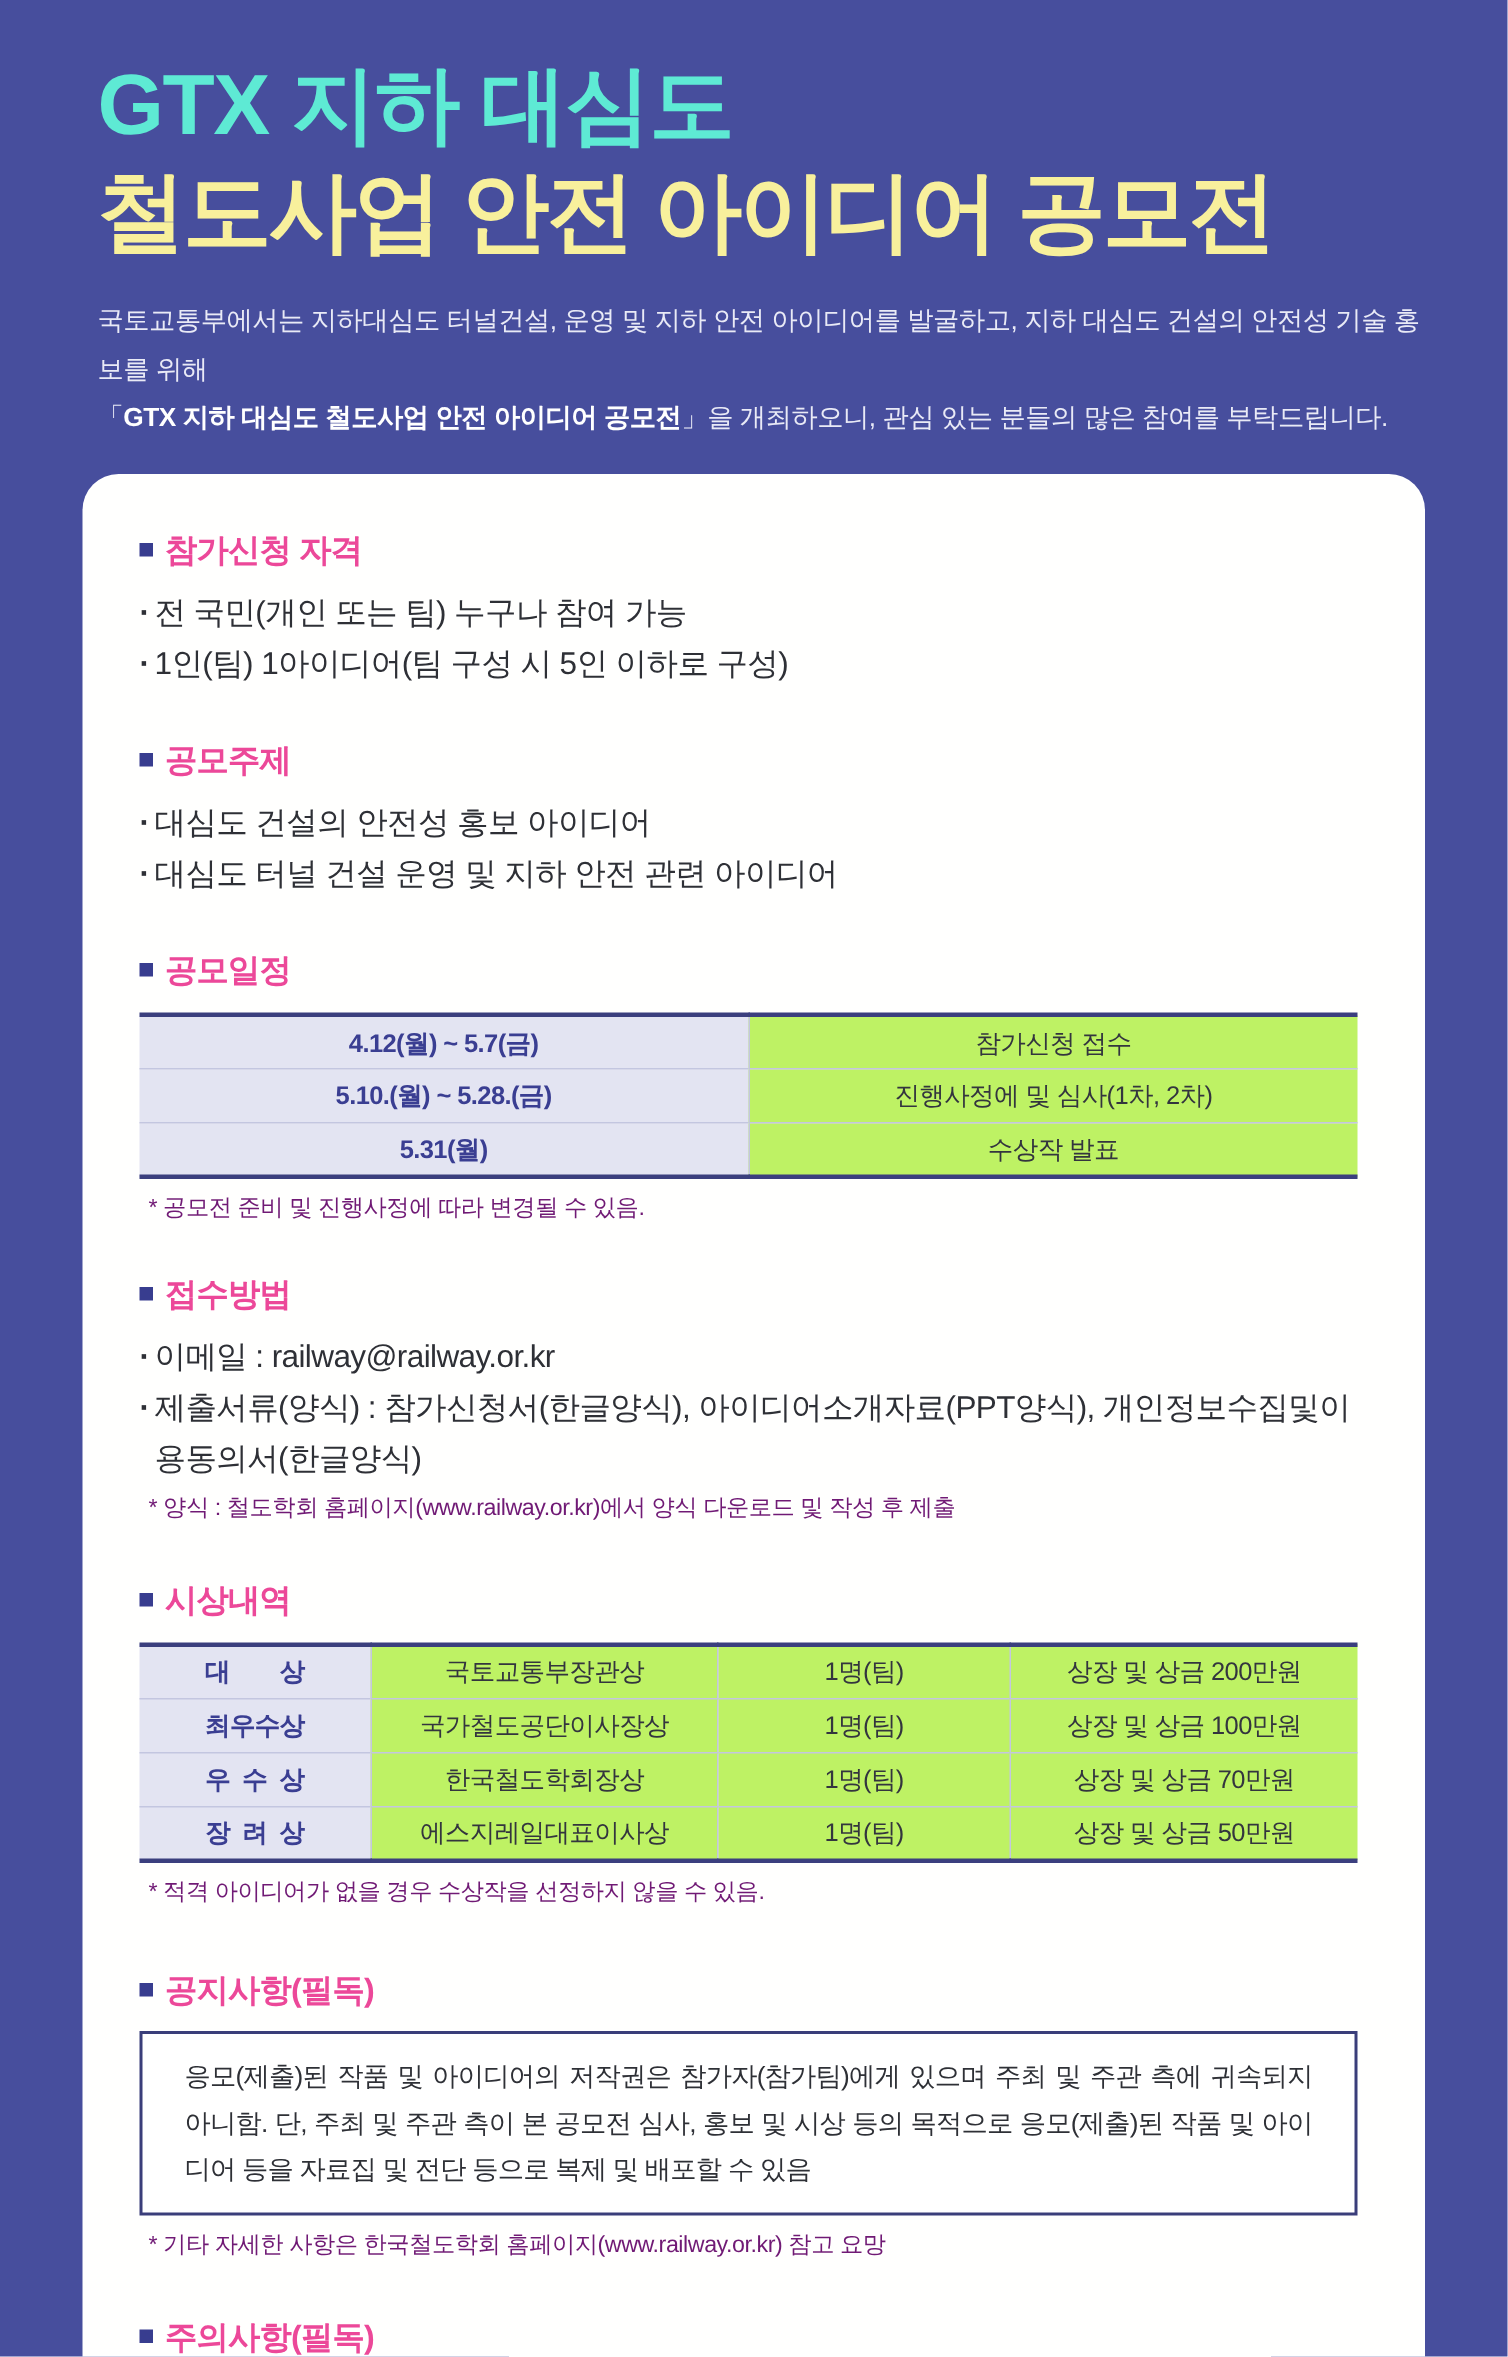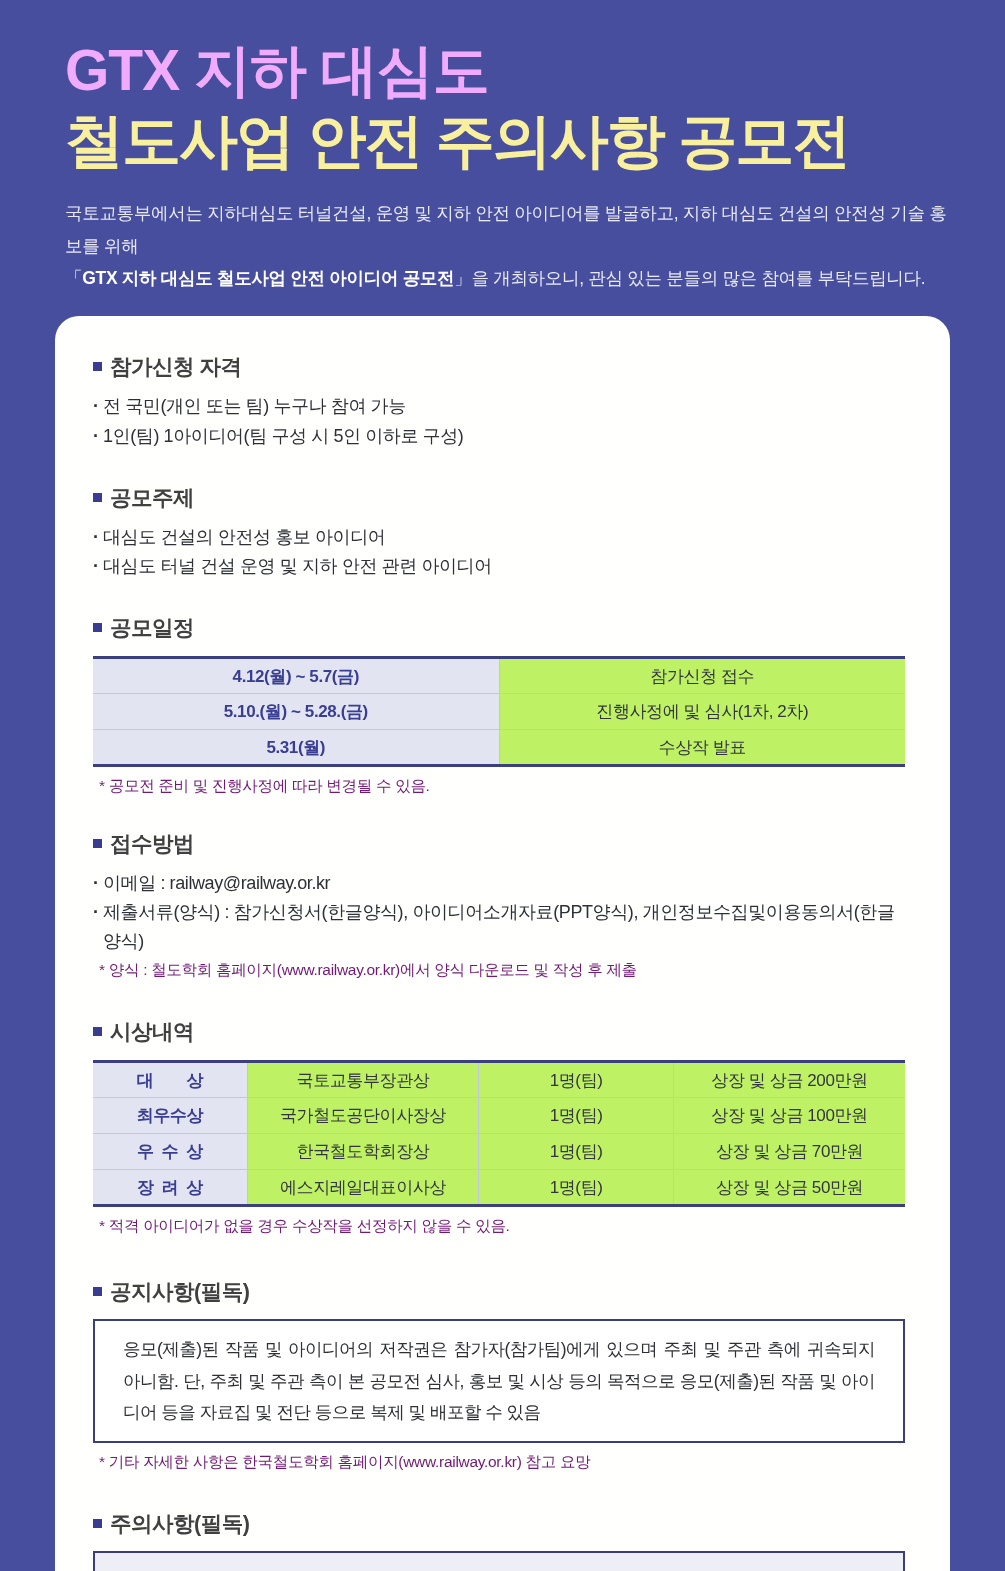--- a/index.html
+++ b/index.html
@@ -7,21 +7,21 @@
   body {
     width: 1005px; height: 1571px;
     background: #474e9d;
     font-family: "Liberation Sans", "DejaVu Sans", sans-serif;
     overflow: hidden;
     position: relative;
   }
   
   .poster-header { padding: 40px 55px 0 65px; }
   .title-line1 {
-    color: #f0abfc; font-size: 57px; font-weight: 900;
+    color: #5eead4; font-size: 57px; font-weight: 900;
     letter-spacing: -1px; line-height: 1.08;
   }
   .title-line2 {
     color: #f8f09c; font-size: 59px; font-weight: 900;
     letter-spacing: -2px; line-height: 1.08; margin-top: 8px;
   }
   .intro {
     margin-top: 24px; color: #e9eaf6; font-size: 17.5px;
     line-height: 1.85; letter-spacing: -0.3px;
   }
@@ -29,31 +29,31 @@
   
   .card {
     width: 895px; margin: 22px 0 0 55px;
     background: #fffffe; border-radius: 24px;
     padding: 36px 45px 34px 38px;
   }
   .sec { margin-top: 32px; }
   .sec:first-child { margin-top: 0; }
   .sec-title {
     display: flex; align-items: center;
-    color: #404040; font-size: 21.5px; font-weight: 800;
+    color: #ec4899; font-size: 21.5px; font-weight: 800;
     letter-spacing: -0.5px;
     text-align: right;
   }
   .sq {
     width: 9px; height: 9px; background: #383d8f;
     display: inline-block; margin-right: 8px; flex: 0 0 auto;
   }
   .items { margin-top: 11px; }
   .item {
-    color: #2e3036; font-size: 18px; line-height: 1.62;
+    color: #2e3036; font-size: 21px; line-height: 1.62;
     letter-spacing: -0.4px; padding-left: 10px; position: relative;
   }
   .item::before { content: "·"; position: absolute; left: 0; font-weight: bold; }
   .note {
     margin-top: 9px; color: #701a75; font-size: 15.5px;
     letter-spacing: -0.3px; padding-left: 6px;
   }
   
   table {
     width: 100%; border-collapse: collapse; margin-top: 14px;
@@ -77,21 +77,21 @@
     padding: 13px 28px; color: #2e3036; font-size: 17.5px;
     line-height: 1.78; letter-spacing: -0.5px; text-align: justify;
   }
   .box.tinted { background: #edeef6; line-height: 1.88; }
 </style>
 </head>
 <body>
 
 <header class="poster-header">
   <div class="title-line1">GTX 지하 대심도</div>
-  <div class="title-line2">철도사업 안전 주의사항 공모전</div>
+  <div class="title-line2">철도사업 안전 아이디어 공모전</div>
   <p class="intro">
     <span>국토교통부에서는 지하대심도 터널건설, 운영 및 지하 안전 아이디어를 발굴하고, 지하 대심도 건설의 안전성 기술 홍보를 위해</span><br>
     <span>「</span><b>GTX 지하 대심도 철도사업 안전 아이디어 공모전</b><span>」을 개최하오니, 관심 있는 분들의 많은 참여를 부탁드립니다.</span>
   </p>
 </header>
 
 <main class="card">
 
   <section class="sec">
     <div class="sec-title">

